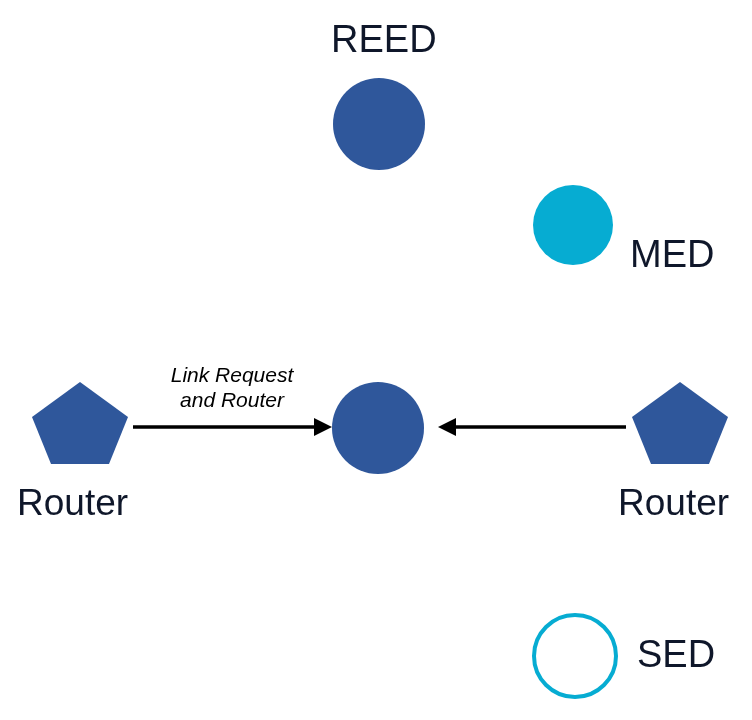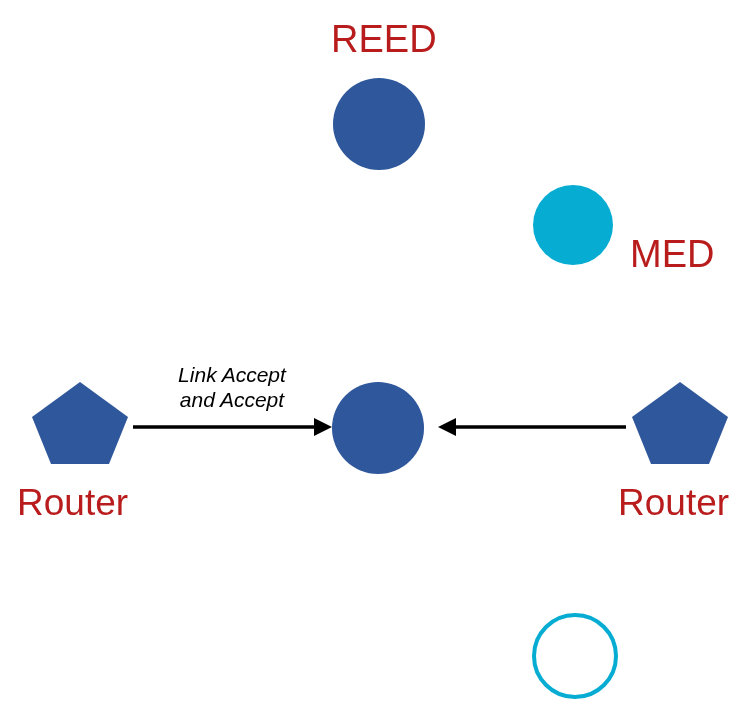--- a/index.html
+++ b/index.html
@@ -16,21 +16,21 @@
     width: 752px;
     height: 720px;
     background: #ffffff;
     overflow: hidden;
   }
   .node-shape {
     position: absolute;
   }
   .node-label {
     position: absolute;
-    color: #b91c1c;
+    color: #0f172a;
     font-family: "Liberation Sans", sans-serif;
     font-weight: 400;
     white-space: nowrap;
     line-height: 1;
     text-align: center;
   }
 
   
   #reed-label {
     left: 331px;
@@ -169,19 +169,20 @@
     <line x1="3" y1="21" x2="184" y2="21" stroke="#000000" stroke-width="3.5"></line>
     <polygon points="184,12 202,21 184,30" fill="#000000"></polygon>
   </svg>
 
   <svg class="arrow-svg" id="arrow-right-to-center" viewBox="0 0 194 42" xmlns="http://www.w3.org/2000/svg">
     <line x1="20" y1="21" x2="190" y2="21" stroke="#000000" stroke-width="3.5"></line>
     <polygon points="20,12 2,21 20,30" fill="#000000"></polygon>
   </svg>
 
   <div id="link-accept-label">
-    <span>Link Accept</span>
-    <span>and Accept</span>
+    <span>Link Request</span>
+    <span>and Router</span>
   </div>
 
   <div class="node-shape" id="sed-circle" style="background:#ffffff; border-color:#06ACD2; border-width:4px;"></div>
+  <div class="node-label" id="sed-label">SED</div>
 
 </div>
 
 </body></html>

